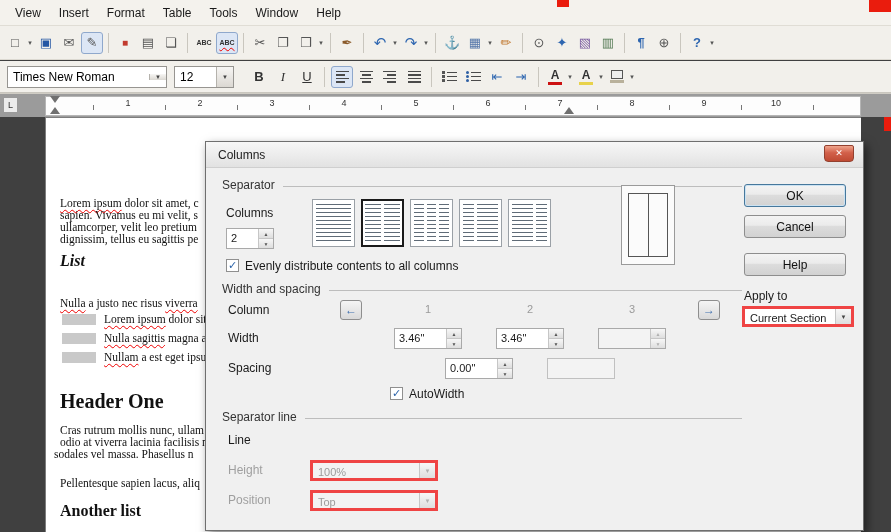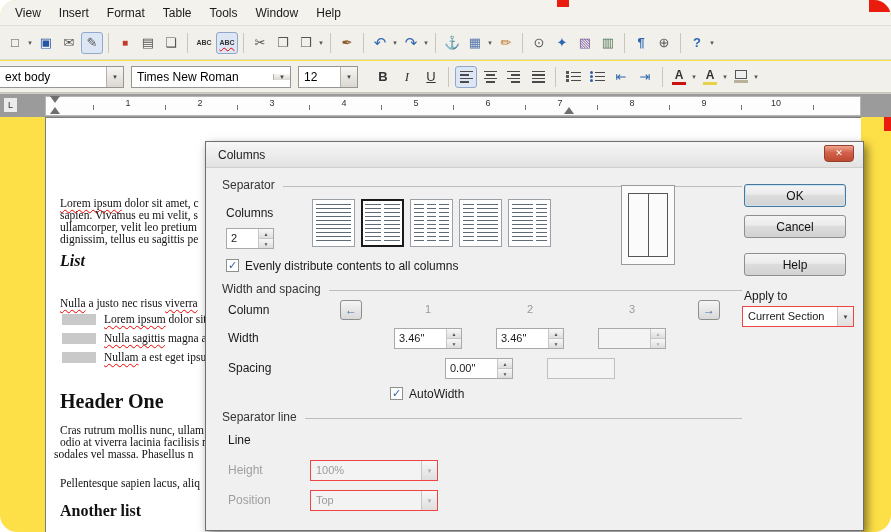--- a/index.html
+++ b/index.html
@@ -1,18 +1,18 @@
 <!DOCTYPE html>
 <html><head>
 <meta charset="utf-8">
 <style>
   * { box-sizing: border-box; margin: 0; padding: 0; }
   html,body { width:891px; height:532px; overflow:hidden; }
   body { font-family:"Liberation Sans", sans-serif; }
-  .app { position:relative; width:891px; height:532px; background:#fde047; overflow:hidden;border-radius:17px; }
+  .app { position:relative; width:891px; height:532px; background:#404040; overflow:hidden; }
 
   
   .menubar { position:absolute; top:0; left:0; width:100%; height:26px; background:#f4f2ed;
              border-bottom:1px solid #e0ddd5; display:flex; align-items:center; padding-left:6px; }
   .menu-item { font-size:12px; color:#1a1a1a; padding:4px 9px; cursor:default; }
   .toolbar { position:absolute; top:26px; left:0; width:100%; height:34px; background:#f2f0eb;
              border-bottom:1px solid #dcd9d1; display:flex; align-items:center; padding:0 4px; gap:1px; }
   .tbi { width:22px; height:22px; display:flex; align-items:center; justify-content:center;
          font-size:13px; color:#555; border:1px solid transparent; border-radius:3px; }
   .tbi.pressed { background:#dce6f5; border:1px solid #8fa8cc; }
@@ -96,21 +96,21 @@
   .colnum { position:absolute; width:68px; text-align:center; font-size:11px; color:#9a9a9a; }
 
   .spinf { position:absolute; display:flex; width:68px; height:21px; border:1px solid #a9a9a9; background:#fff; }
   .spinf .sv { flex:1; font-size:11px; line-height:19px; padding:0 4px; overflow:hidden; }
   .spinf .ud { width:15px; display:flex; flex-direction:column; border-left:1px solid #c6c6c6; }
   .spinf .ud b { flex:1; display:flex; align-items:center; justify-content:center; font-size:5px;
                  font-weight:normal; color:#555; background:linear-gradient(#f7f7f7,#dedede); }
   .spinf .ud b:first-child { border-bottom:1px solid #c6c6c6; }
   .spinf.off { background:#f3f3f3; } .spinf.off .sv { color:#9c9c9c; } .spinf.off .ud b { color:#b0b0b0; }
 
-  .drop { position:absolute; display:flex; height:21px; border:1px solid #ef4444; background:#fff; }
+  .drop { position:absolute; display:flex; height:21px; border:3px solid #ef4444; background:#fff; }
   .drop .dv { flex:1; font-size:11px; line-height:19px; padding:0 5px; white-space:nowrap; overflow:hidden; }
   .drop .db { width:16px; background:linear-gradient(#f7f7f7,#dedede); border-left:1px solid #c6c6c6;
               display:flex; align-items:center; justify-content:center; font-size:6px; color:#444; }
   .drop.off { background:#f3f3f3; } .drop.off .dv { color:#9c9c9c; } .drop.off .db { color:#b0b0b0; }
 
   .cb { position:absolute; width:13px; height:13px; border:1px solid #8f8f8f; background:#fff;
         font-size:11px; line-height:11px; text-align:center; color:#2b63a8; }
 
   .preset-row { position:absolute; left:106px; top:57px; display:flex; gap:6px; }
   .preset { width:43px; height:48px; background:#fff; border:1px solid #9aa0a6; display:flex; gap:3px; padding:4px 3px; }
@@ -182,24 +182,20 @@
     <span class="tbi" data-name="data-sources-icon">▥</span>
     <span class="tb-sep" data-name="toolbar-separator"></span>
     <span class="tbi" data-name="nonprinting-characters-icon">¶</span>
     <span class="tbi" data-name="zoom-icon">⊕</span>
     <span class="tb-sep" data-name="toolbar-separator"></span>
     <span class="tbi" data-name="help-icon">?</span>
     <span class="dd" data-name="help-dropdown-icon">▾</span>
   </div>
 
   <div class="formatbar" data-name="formatting-toolbar">
-    <div class="combo" style="width:125px;margin-left:-3px;" data-name="paragraph-style-combo">
-      <span class="cv" style="flex:1" data-name="paragraph-style-value">ext body</span>
-      <span class="cbtn" data-name="combo-arrow-icon">▼</span>
-    </div>
     <div class="combo" style="width:160px;margin-left:5px;align-items:center;" data-name="font-name-combo">
       <span class="cv" style="flex:1" data-name="font-name-value">Times New Roman</span>
       <span class="cbtn" data-name="combo-arrow-icon">▼</span>
     </div>
     <div class="combo" style="width:60px;margin-left:5px;" data-name="font-size-combo">
       <span class="cv" style="flex:1" data-name="font-size-value">12</span>
       <span class="cbtn" data-name="combo-arrow-icon">▼</span>
     </div>
     <span class="fmt-btn" style="margin-left:12px;font-weight:bold;" data-name="bold-button">B</span>
     <span class="fmt-btn" style="font-style:italic;font-family:'Liberation Serif',serif;" data-name="italic-button">I</span>

